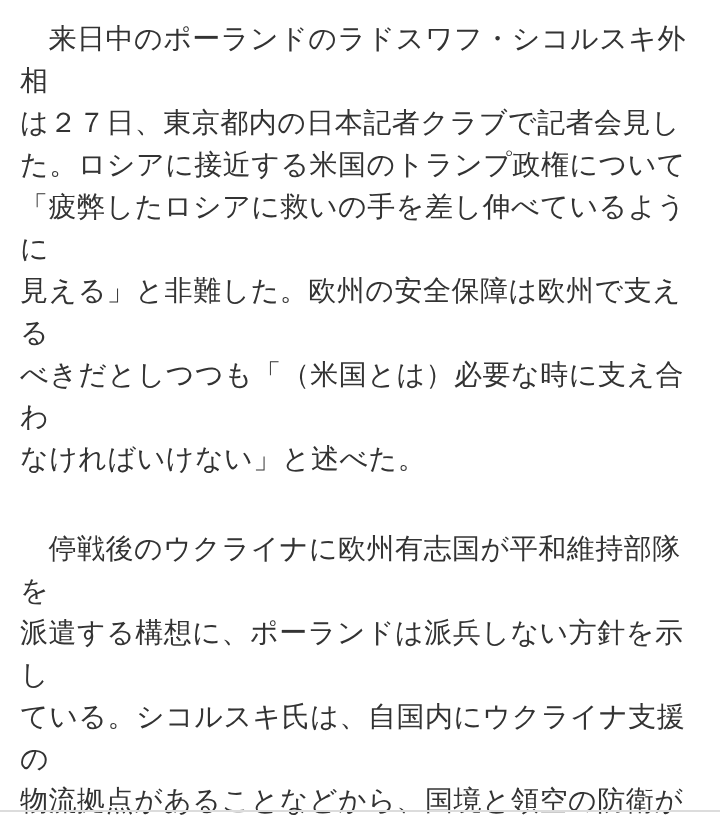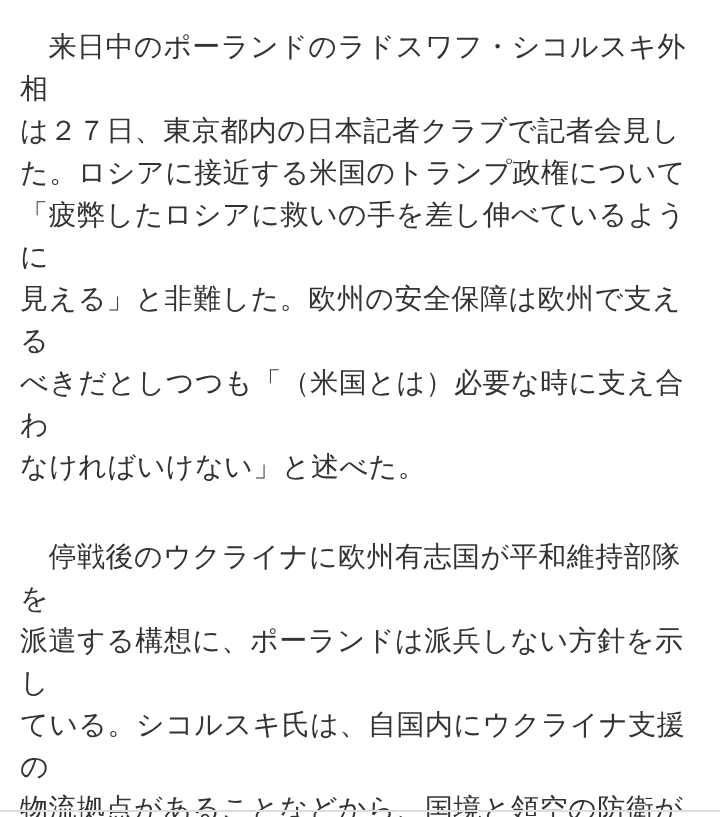--- a/index.html
+++ b/index.html
@@ -22,21 +22,21 @@
     width: 720px;
     height: 817px;
     overflow: hidden;
     background: var(--bg);
   }
   .article-body {
     padding: 14px 20px 0 20px;
     color: var(--text);
   }
   .para {
-    margin: 12px 0 48px 0;
+    margin: 4px 0 48px 0;
     font-size: 28px;
     line-height: 42px;
     letter-spacing: 0.5px;
     white-space: pre-line; 
     text-align: left;
   }
   .para:last-child {
     margin-bottom: 0;
   }
   .bottom-divider {

